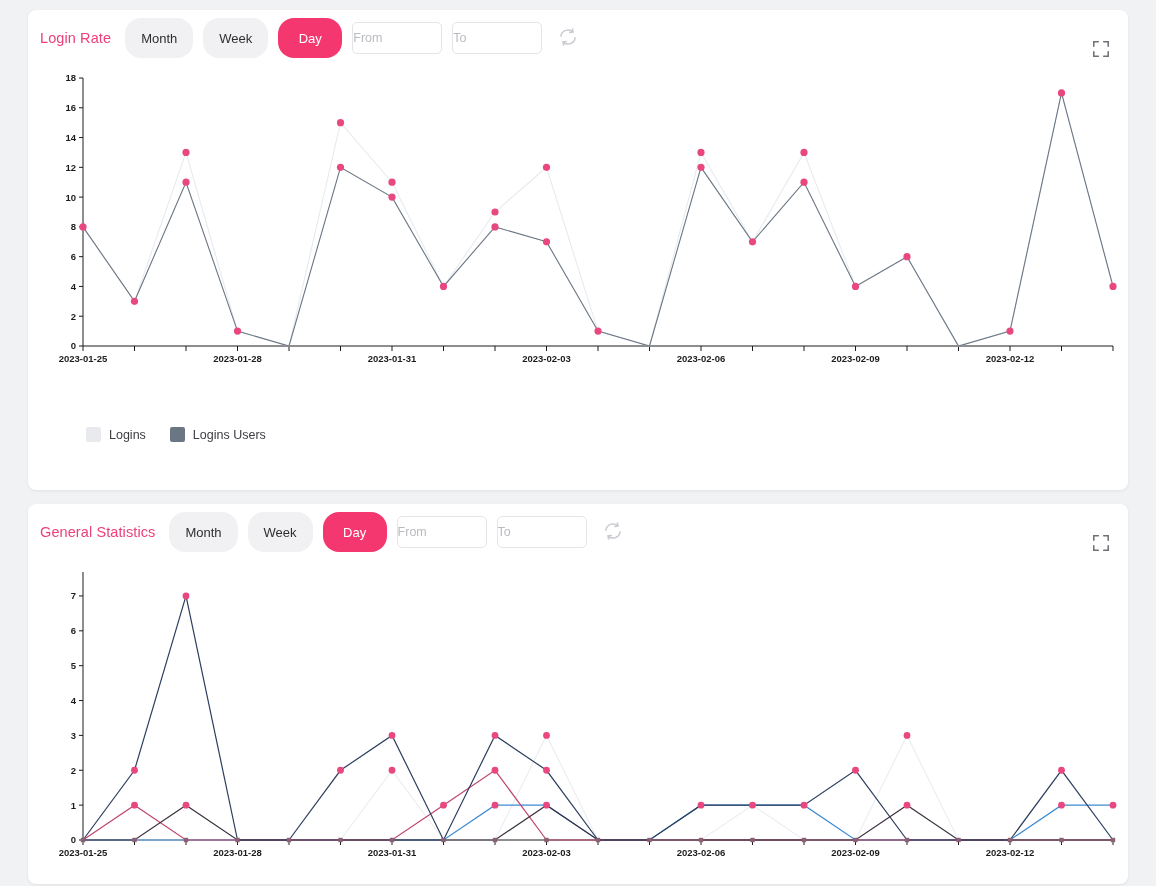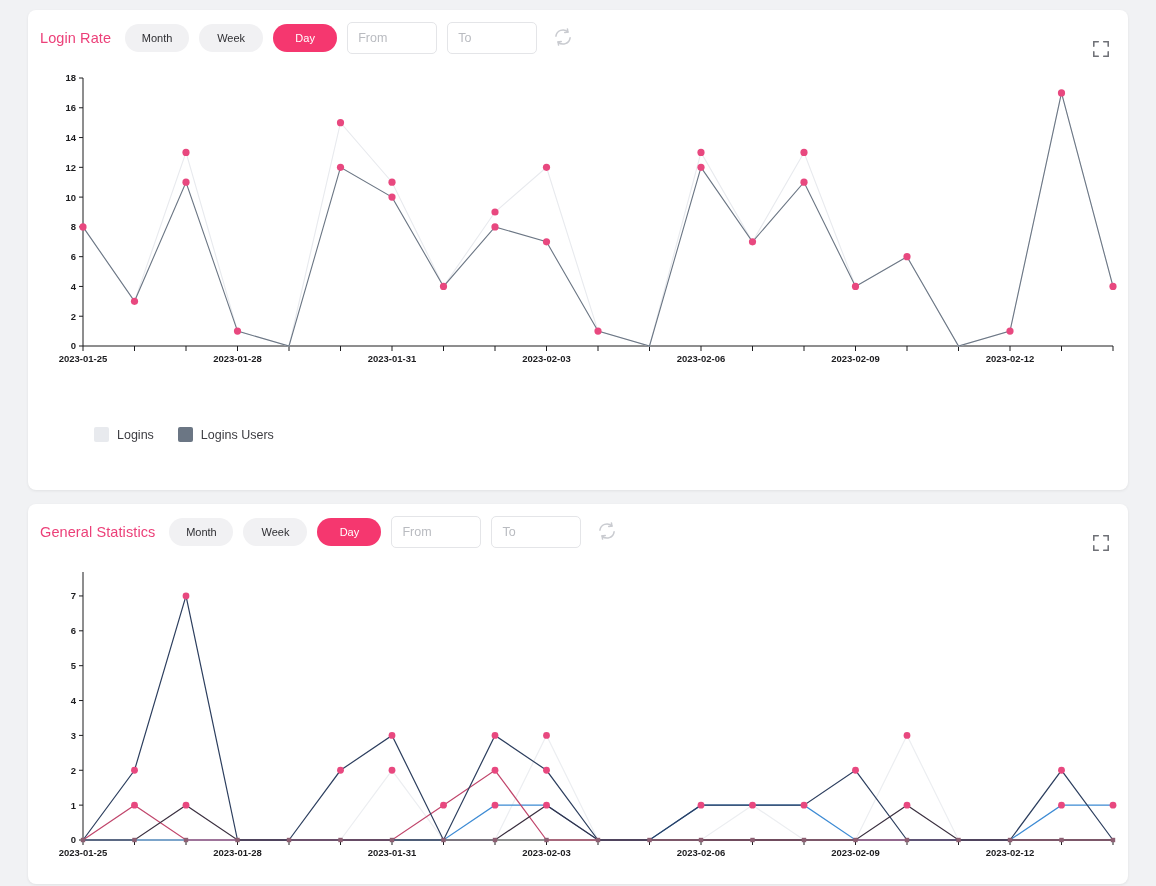--- a/index.html
+++ b/index.html
@@ -39,44 +39,44 @@
     font-size: 14.5px;
     font-weight: normal;
     letter-spacing: 0.1px;
     white-space: nowrap;
     margin-right: 14px;
   }
   .pill {
     display: inline-flex;
     align-items: center;
     justify-content: center;
-    height: 28px;
+    height: 40px;
     min-width: 64px;
     padding: 0 16px;
     border-radius: 16px;
     background: #f1f1f3;
     color: #2f2f33;
-    font-size: 11px;
+    font-size: 13px;
     border: none;
     cursor: pointer;
     margin-right: 10px;
     font-family: "Liberation Sans", sans-serif;
   }
   .pill.active {
     background: #f5376f;
     color: #ffffff;
     text-align: right;
   }
   .date-input {
     height: 32px;
     width: 90px;
     border: 1px solid #e4e5e8;
     border-radius: 5px;
     background: #fff;
-    padding: 0 10px;
+    padding: 0 0;
     font-size: 12.5px;
     color: #2f2f33;
     margin-right: 10px;
     font-family: "Liberation Sans", sans-serif;
     outline: none;
   }
   .date-input::placeholder { color: #b9bbc0; }
   .refresh-btn {
     width: 24px;
     height: 24px;
@@ -104,21 +104,21 @@
   .plot-wrap { position: relative; width: 100%; }
   .plot-wrap svg { display: block; }
 
   .legend {
     display: flex;
     align-items: center;
     gap: 10px;
     padding: 0 0 0 50px;
     position: absolute;
     bottom: 48px;
-    left: 16px;
+    left: 8px;
   }
   .legend-item {
     display: inline-flex;
     align-items: center;
     gap: 8px;
     margin-right: 14px;
     cursor: pointer;
   }
   .legend-swatch {
     width: 15px;

